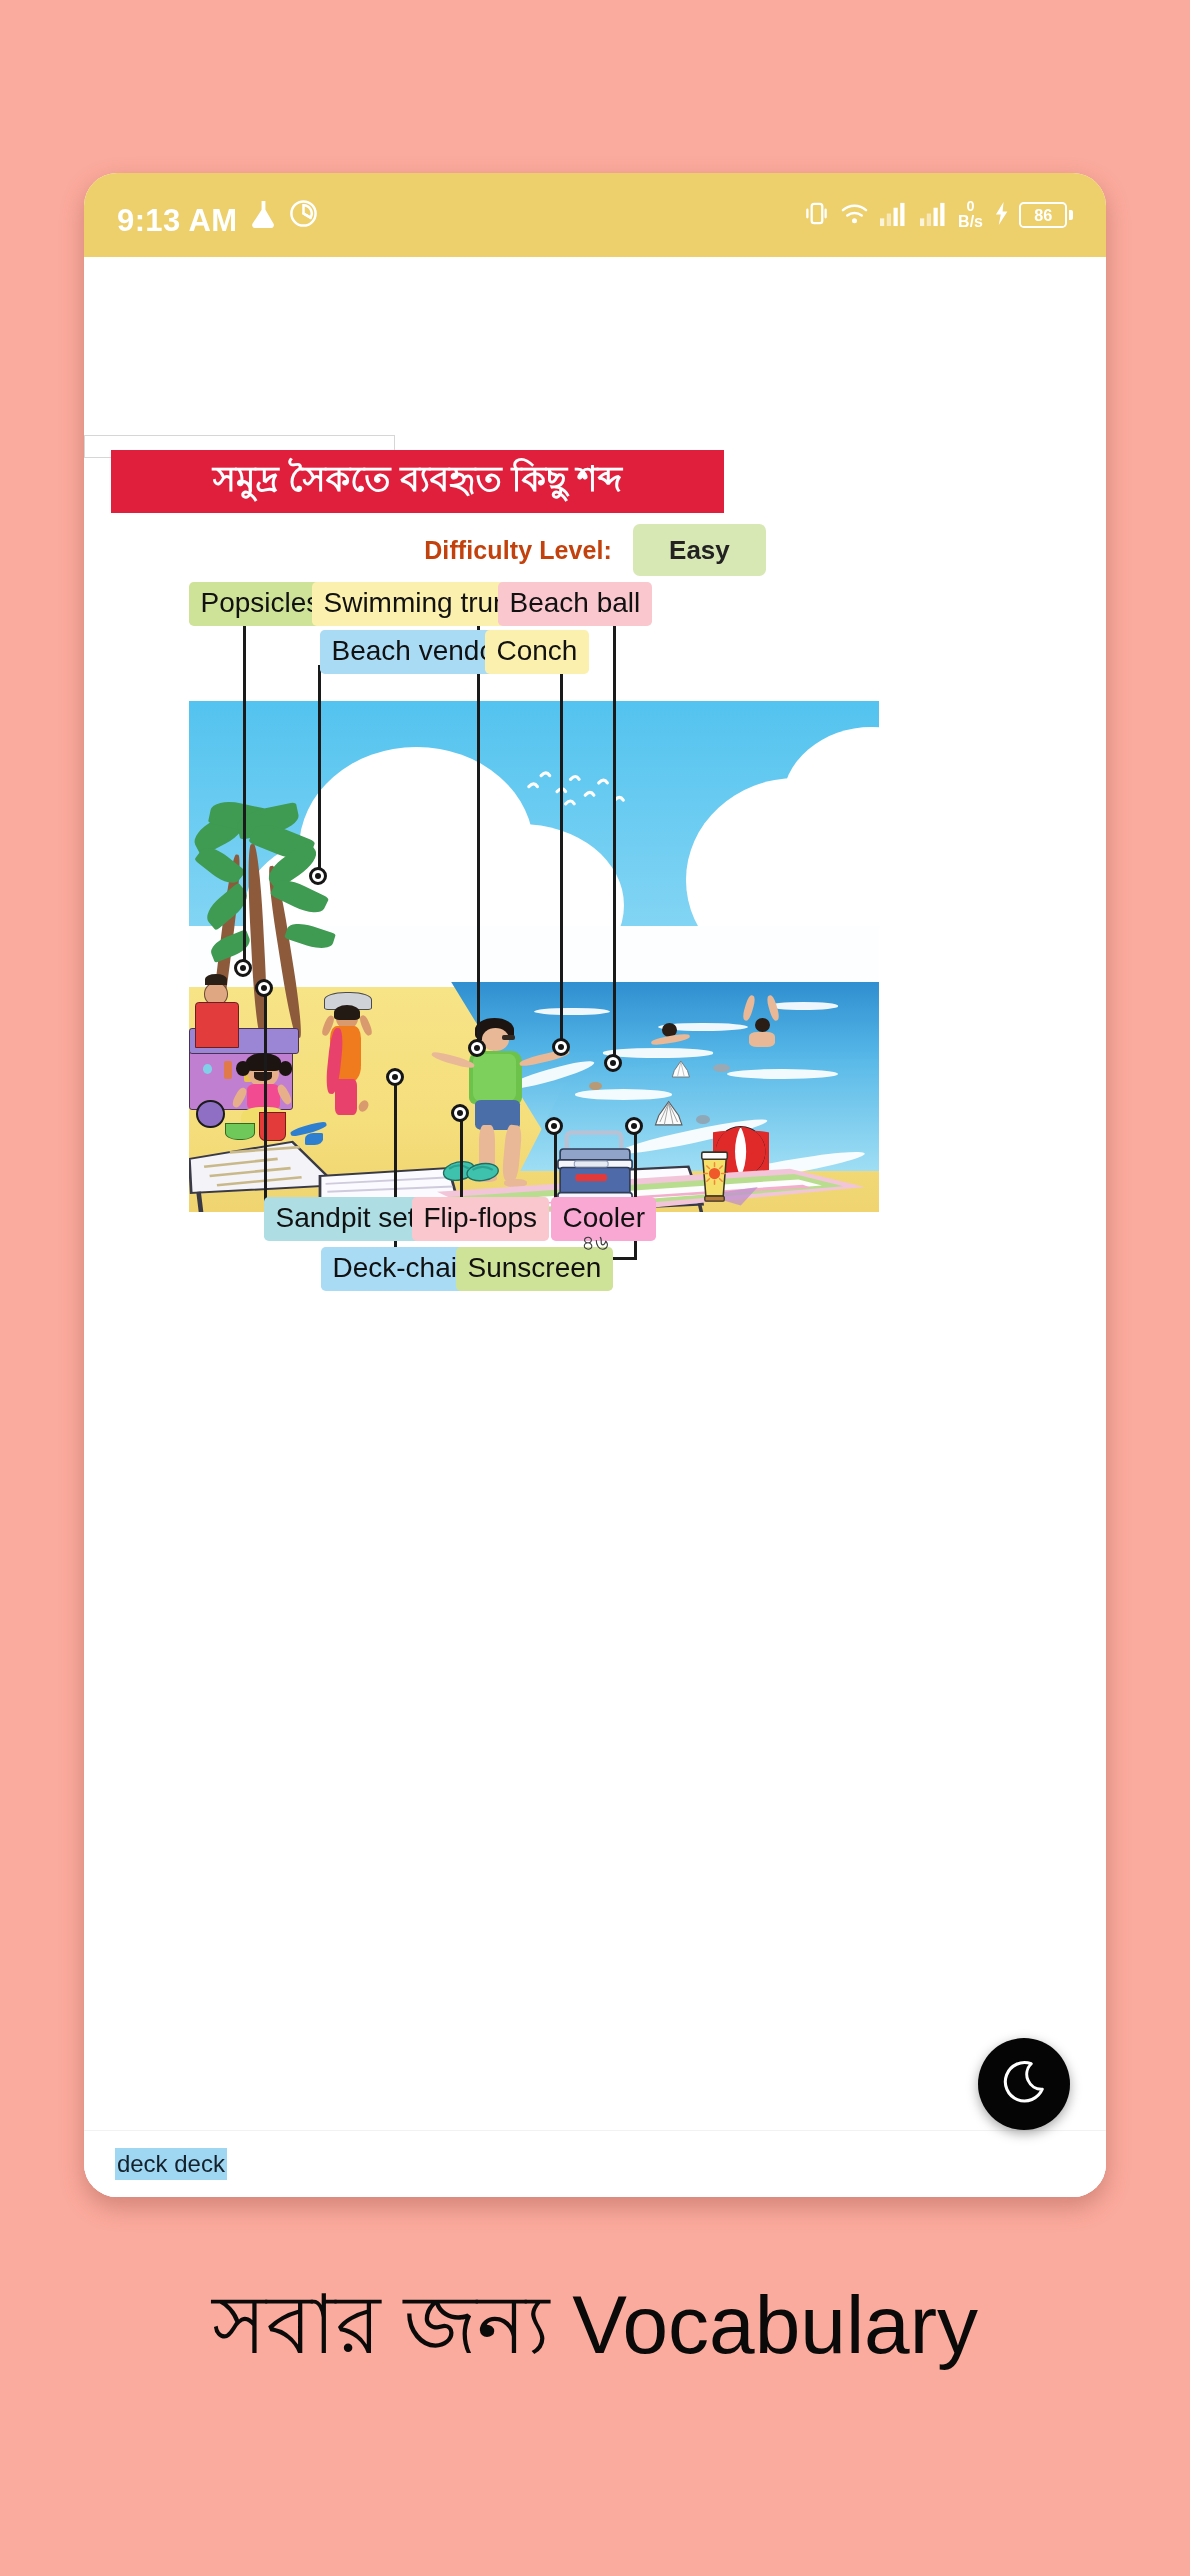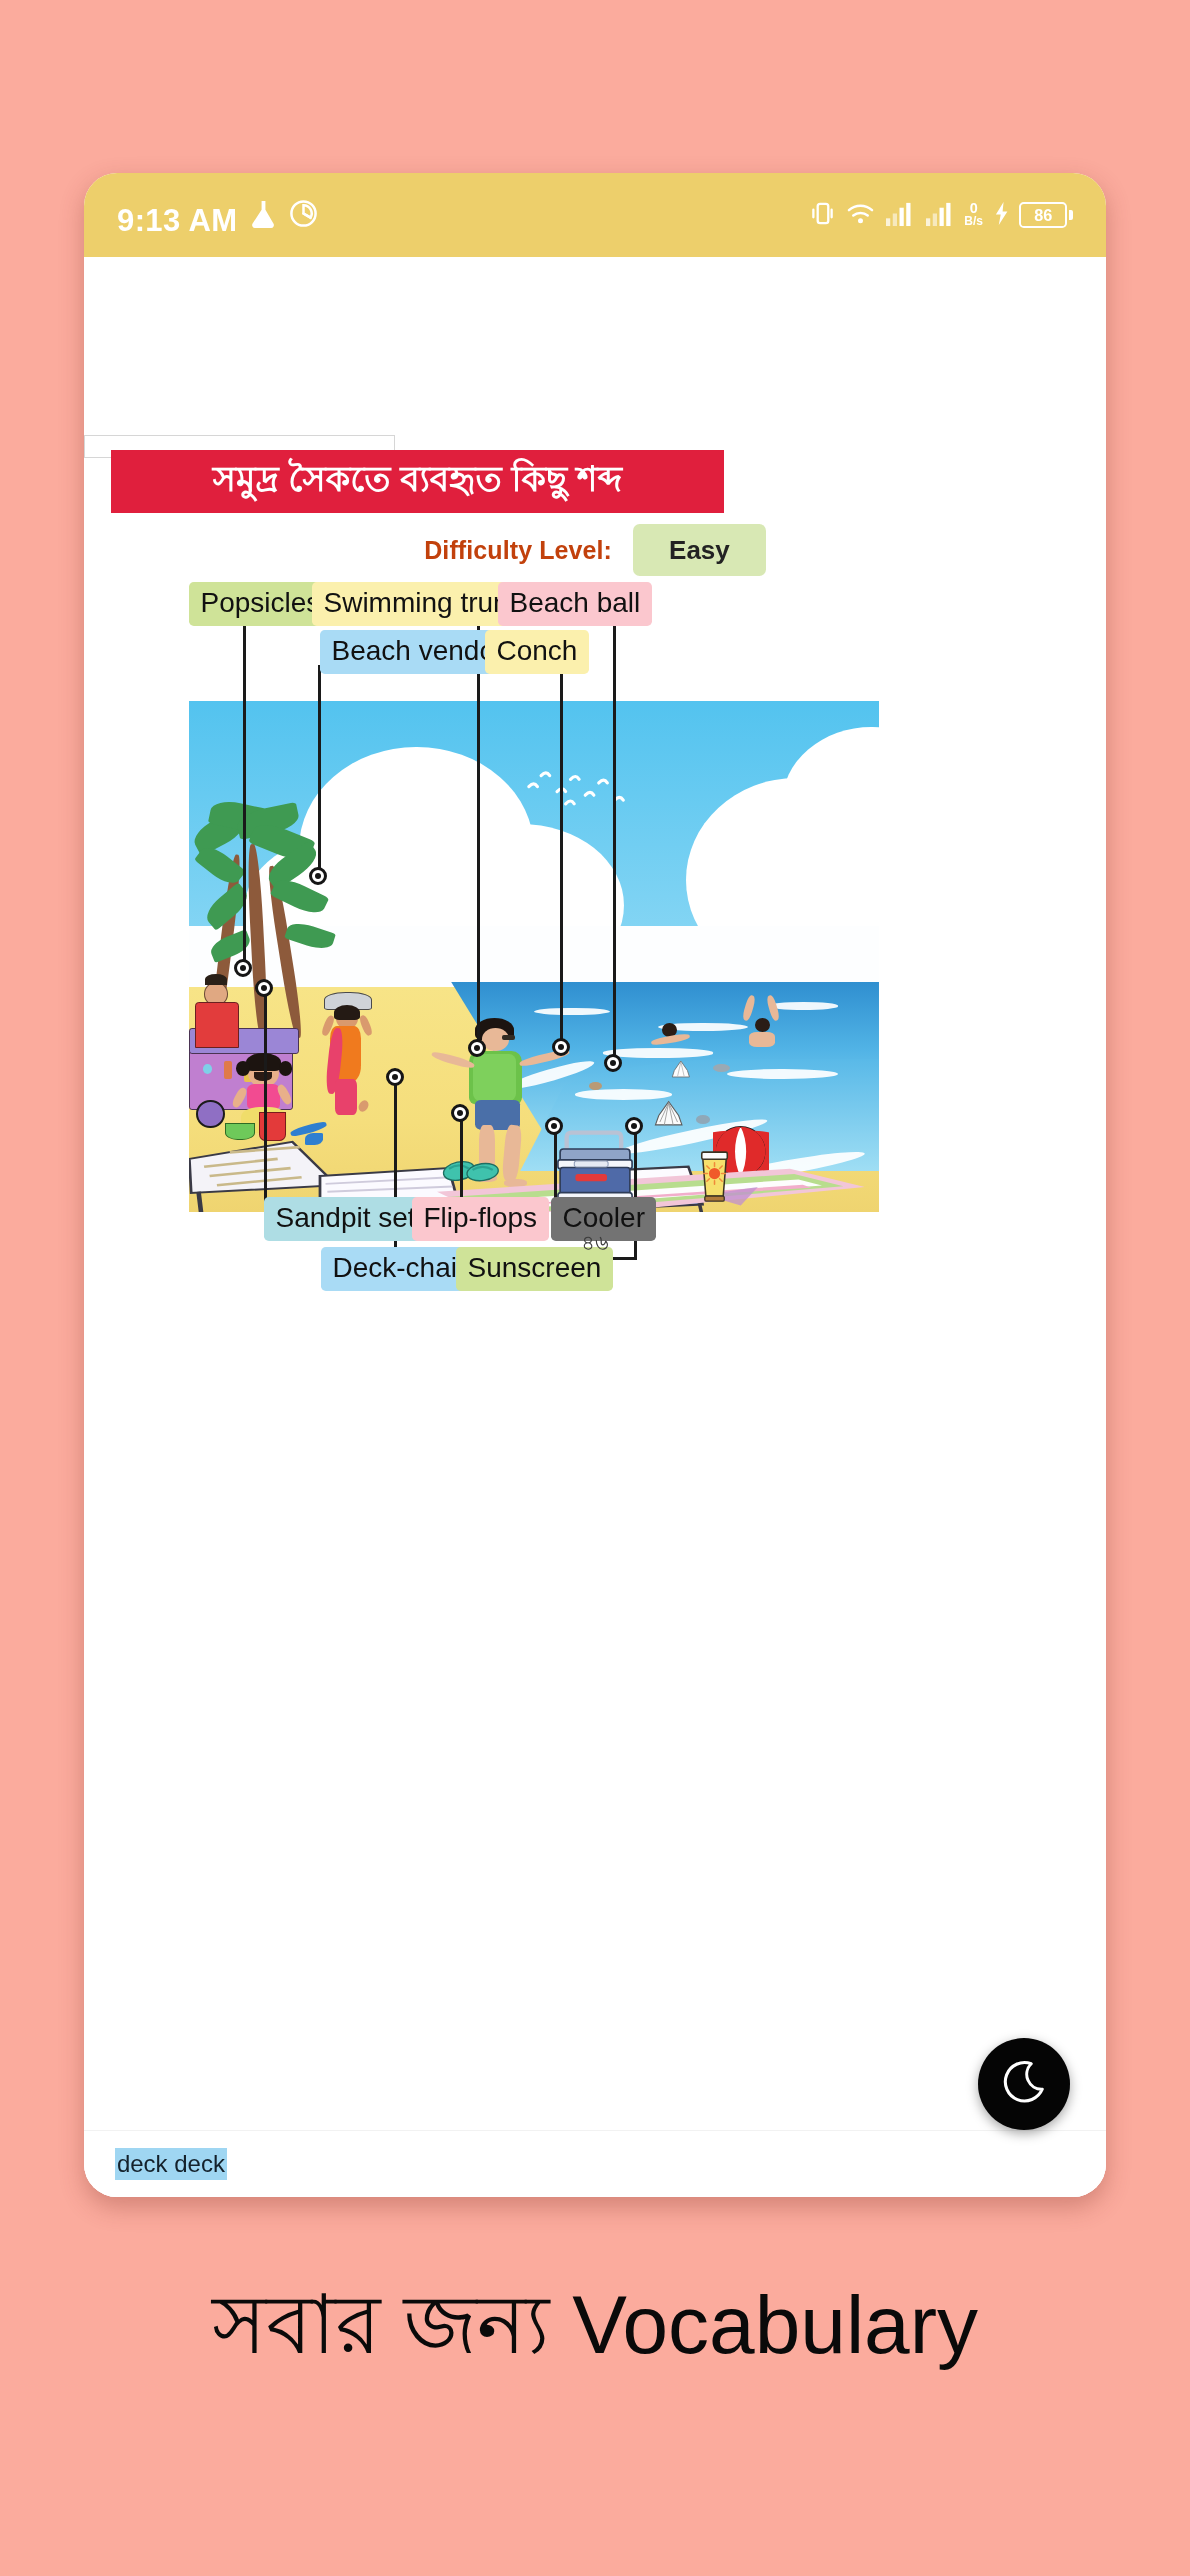--- a/index.html
+++ b/index.html
@@ -34,21 +34,21 @@
     display: flex; align-items: center;
     padding: 0 33px;
     color: #ffffff;
   }
   .sb-left { display: flex; align-items: center; gap: 13.4px; }
   .sb-right { margin-left: auto; display: flex; align-items: center; gap: 10.5px; }
   .sb-time { font-size: 31px; font-weight: 600; letter-spacing: 0.4px; margin-top: 12px; }
   .sb-ico { display: block; }
   .netspeed { display: flex; flex-direction: column; align-items: center;
     line-height: .96; font-size: 14.4px; font-weight: 700; }
-  .netspeed .u { font-size: 12px; text-align: right; }
+  .netspeed .u { font-size: 16px; text-align: right; }
   .batt {
     display: flex; align-items: center; gap: 1.9px;
   }
   .batt-body {
     border: 2.4px solid #fff; border-radius: 4.8px;
     width: 48px; height: 26px;
     display: flex; align-items: center; justify-content: center;
     font-size: 16.3px; font-weight: 700; color: #fff;
   }
   .batt-tip { width: 3.8px; height: 10.5px; background: #fff; border-radius: 0 1.9px 1.9px 0; }
@@ -107,21 +107,21 @@
     position: absolute;
     font-size: 28px; color: #111;
     padding: 5.8px 11.5px 7.7px 11.5px;
     border-radius: 4.8px;
     white-space: nowrap;
     line-height: 1.08;
   }
   .c-green  { background: #cfe398; }
   .c-yellow { background: #fbf0ad; }
   .c-pink   { background: #fbc7ce; }
-  .c-pinkd  { background: #737373; }
+  .c-pinkd  { background: #f9a8d4; }
   .c-blue   { background: #a9dbf5; }
   .c-bluel  { background: #aedde4; }
 
   
   .lead { position: absolute; background: #1a1a1a; }
   .lead-v { width: 2.9px; }
   .lead-h { height: 2.9px; }
 
   
   .dot {

